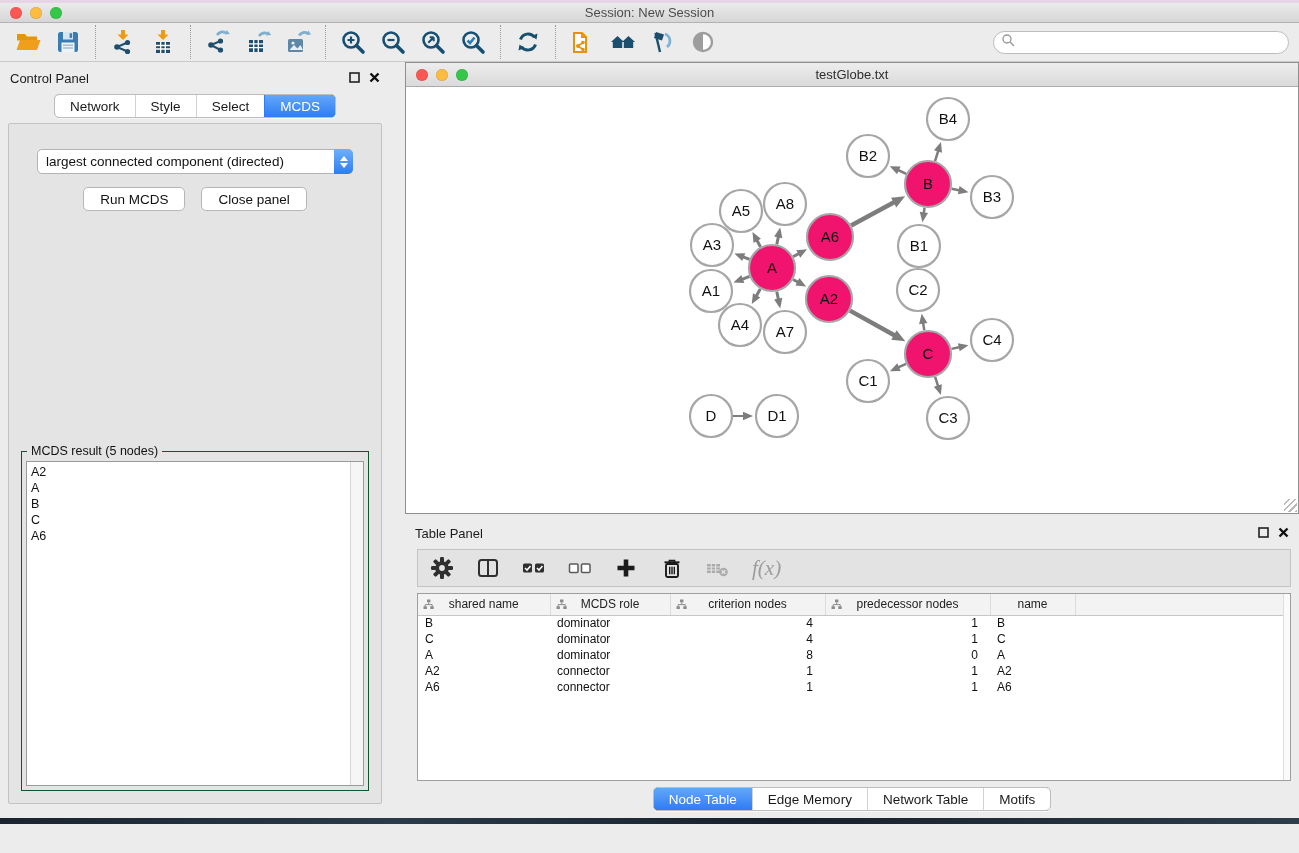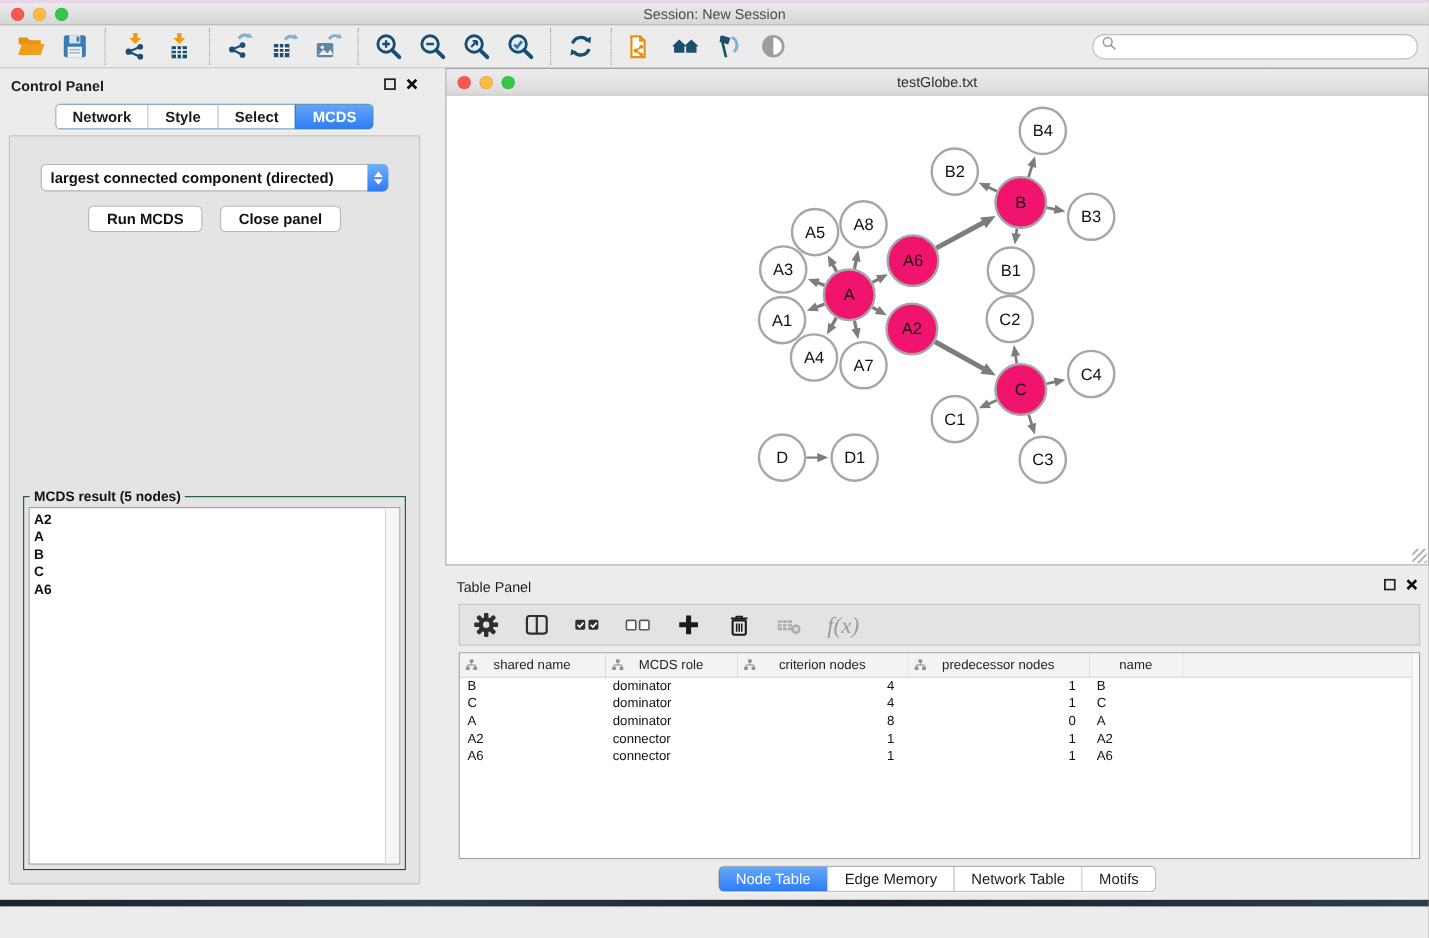--- a/index.html
+++ b/index.html
@@ -19,30 +19,30 @@
   .toolbar { height:39px; display:flex; align-items:center; padding:0 10px 0 12px; border-bottom:1px solid #c9c9c9; background:#ececec; }
   .tb-icon { width:32px; height:30px; display:flex; align-items:center; justify-content:center; cursor:default; }
   .tb-icon + .tb-icon { margin-left:8px; }
   .tb-sep { width:0; border-left:1px dotted #9b9b9b; height:34px; margin:0 11px; }
   .search-wrap { margin-left:auto; width:296px; height:23px; background:#fff; border:1px solid #bcbcbc; border-radius:12px;
                  display:flex; align-items:center; padding-left:7px; }
   .search-wrap input { border:none; outline:none; flex:1; height:100%; font-size:12px; background:transparent; }
 
   
   .main { display:flex; height:756px; }
-  .control-panel { width:390px; display:flex; flex-direction:column;font-weight:bold; }
+  .control-panel { width:390px; display:flex; flex-direction:column; }
   .gap-col { width:15px; }
   .right-col { width:894px; display:flex; flex-direction:column; }
 
   
   .panel-header { height:28px; display:flex; align-items:center; padding:4px 10px 0 10px; }
   .panel-header .ph-title { font-size:13px; color:#1c1c1c; }
   .ph-icons { margin-left:auto; display:flex; gap:9px; align-items:center; }
   .cp-tabs-row { display:flex; justify-content:center; padding:4px 0 0 0; height:30px; }
-  .seg { display:inline-flex; border:1px solid #bdbdbd; border-radius:5px; overflow:hidden; background:#0369a1;
+  .seg { display:inline-flex; border:1px solid #bdbdbd; border-radius:5px; overflow:hidden; background:#15803d;
          box-shadow:0 1px 0 rgba(255,255,255,.6); height:24px; }
   .seg-item { padding:3px 15px; font-size:13.5px; color:#1a1a1a; background:#fff; border-left:1px solid #d2d2d2;
               display:flex; align-items:center; cursor:default; white-space:nowrap; }
   .seg-item:first-child { border-left:none; }
   .seg-item.active { background:linear-gradient(#64a7f8,#2e7cf6); color:#fff; border-left-color:#2e7cf6; }
   .cp-body { flex:1; margin:3px 8px 14px 8px; background:#e4e4e4; border:1px solid #c2c2c2; border-radius:2px;
              display:flex; flex-direction:column; padding:16px 6px 6px 6px; }
   .opt-label { text-align:center; font-size:14px; color:#111; }
   .select-box { margin:9px auto 0 auto; width:316px; height:25px; background:#fff; border:1px solid #b3b3b3; border-radius:5px;
                 display:flex; align-items:center; position:relative; }

